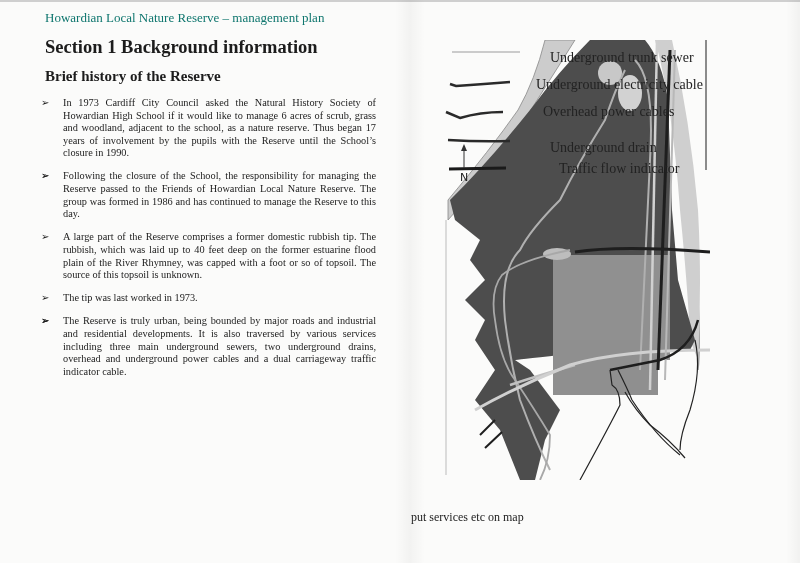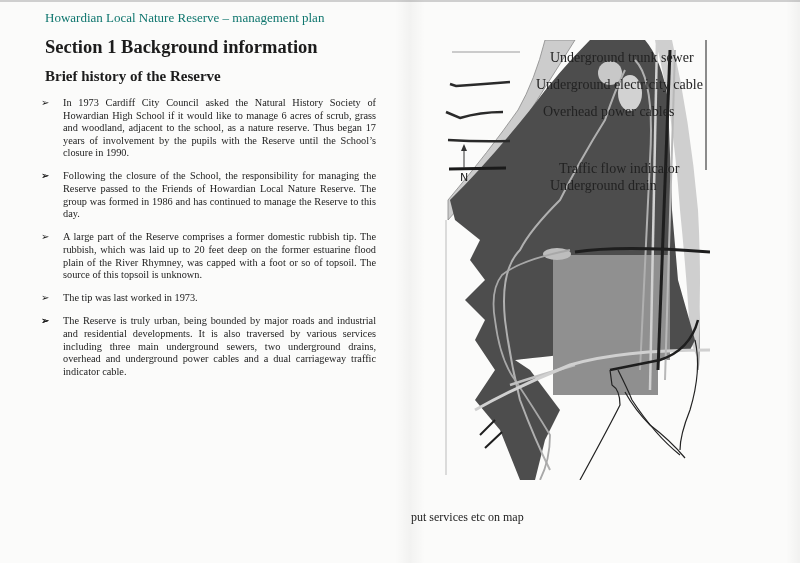--- a/index.html
+++ b/index.html
@@ -29,21 +29,21 @@
 <div class="scanedge"></div>
 
 <div class="running-header">Howardian Local Nature Reserve – management plan</div>
 <div class="section-title">Section 1  Background information</div>
 <div class="sub-title">Brief history of the Reserve</div>
 
 <ul class="bullets">
   <li><span class="arrow">➢</span><span>In 1973 Cardiff City Council asked the Natural History Society of Howardian High School if it would like to manage 6 acres of scrub, grass and woodland, adjacent to the school, as a nature reserve. Thus began 17 years of involvement by the pupils with the Reserve until the School’s closure in 1990.</span></li>
   <li><span class="arrow">➢</span></li>
   <li><span class="arrow">➢</span><span>Following the closure of the School, the responsibility for managing the Reserve passed to the Friends of Howardian Local Nature Reserve. The group was formed in 1986 and has continued to manage the Reserve to this day.</span></li>
-  <li><span class="arrow">➢</span><span>A large part of the Reserve comprises a former domestic rubbish tip. The rubbish, which was laid up to 20 feet deep on the former estuarine flood plain of the River Rhymney, was capped with a foot or so of topsoil. The source of this topsoil is unknown.</span></li>
+  <li><span class="arrow">➢</span><span>A large part of the Reserve comprises a former domestic rubbish tip. The rubbish, which was laid up to 40 feet deep on the former estuarine flood plain of the River Rhymney, was capped with a foot or so of topsoil. The source of this topsoil is unknown.</span></li>
   <li><span class="arrow">➢</span><span>The tip was last worked in 1973.</span></li>
   <li><span class="arrow">➢</span></li>
   <li><span class="arrow">➢</span></li>
   <li><span class="arrow">➢</span><span>The Reserve is truly urban, being bounded by major roads and industrial and residential developments. It is also traversed by various services including three main underground sewers, two underground drains, overhead and underground power cables and a dual carriageway traffic indicator cable.</span></li>
 </ul>
 
 <div class="map">
   <svg width="270" height="440" viewBox="0 0 270 440">
 
     <line x1="6" y1="180" x2="6" y2="435" stroke="#bbb" stroke-width="1"></line>
@@ -86,18 +86,18 @@
     <path d="M10 44 L16 46 Q45 44 70 42" fill="none" stroke="#2a2a2a" stroke-width="2.5"></path>
     <path d="M6 72 L20 78 Q40 72 63 72" fill="none" stroke="#2a2a2a" stroke-width="2.5"></path>
     <path d="M8 100 Q40 102 70 101" fill="none" stroke="#2a2a2a" stroke-width="2.5"></path>
     <line x1="9" y1="129" x2="66" y2="128" stroke="#1a1a1a" stroke-width="3"></line>
     <line x1="24" y1="128" x2="24" y2="107" stroke="#333" stroke-width="1"></line>
     <path d="M21 111 L24 104 L27 111 Z" fill="#333"></path>
   </svg>
   <div class="map-label" style="left:110px;top:10px;">Underground trunk sewer</div>
   <div class="map-label" style="left:96px;top:37px;text-align:right;">Underground electricity cable</div>
   <div class="map-label" style="left:103px;top:64px;">Overhead power cables</div>
-  <div class="map-label" style="left:110px;top:100px;margin-top:38px;">Underground drain</div>
+  <div class="map-label" style="left:110px;top:100px;">Underground drain</div>
   <div class="map-label" style="left:119px;top:121px;text-align:right;">Traffic flow indicator</div>
   <div class="map-label" style="left:20px;top:131px;font-weight:normal;font-family:'DejaVu Sans',sans-serif;font-size:11px;">N</div>
 </div>
 
 <div class="note">put  services etc on map</div>
 
 </body></html>

